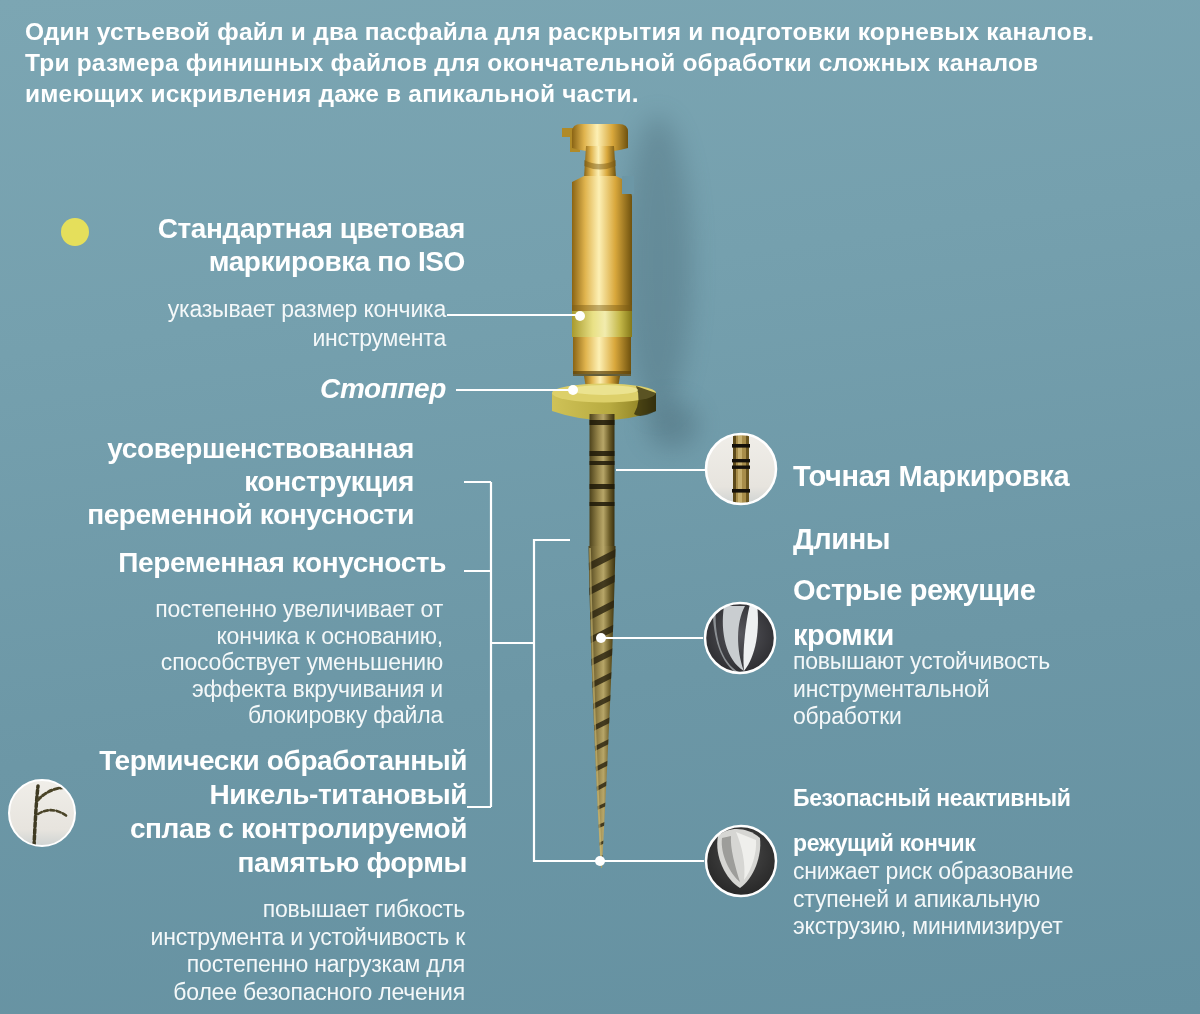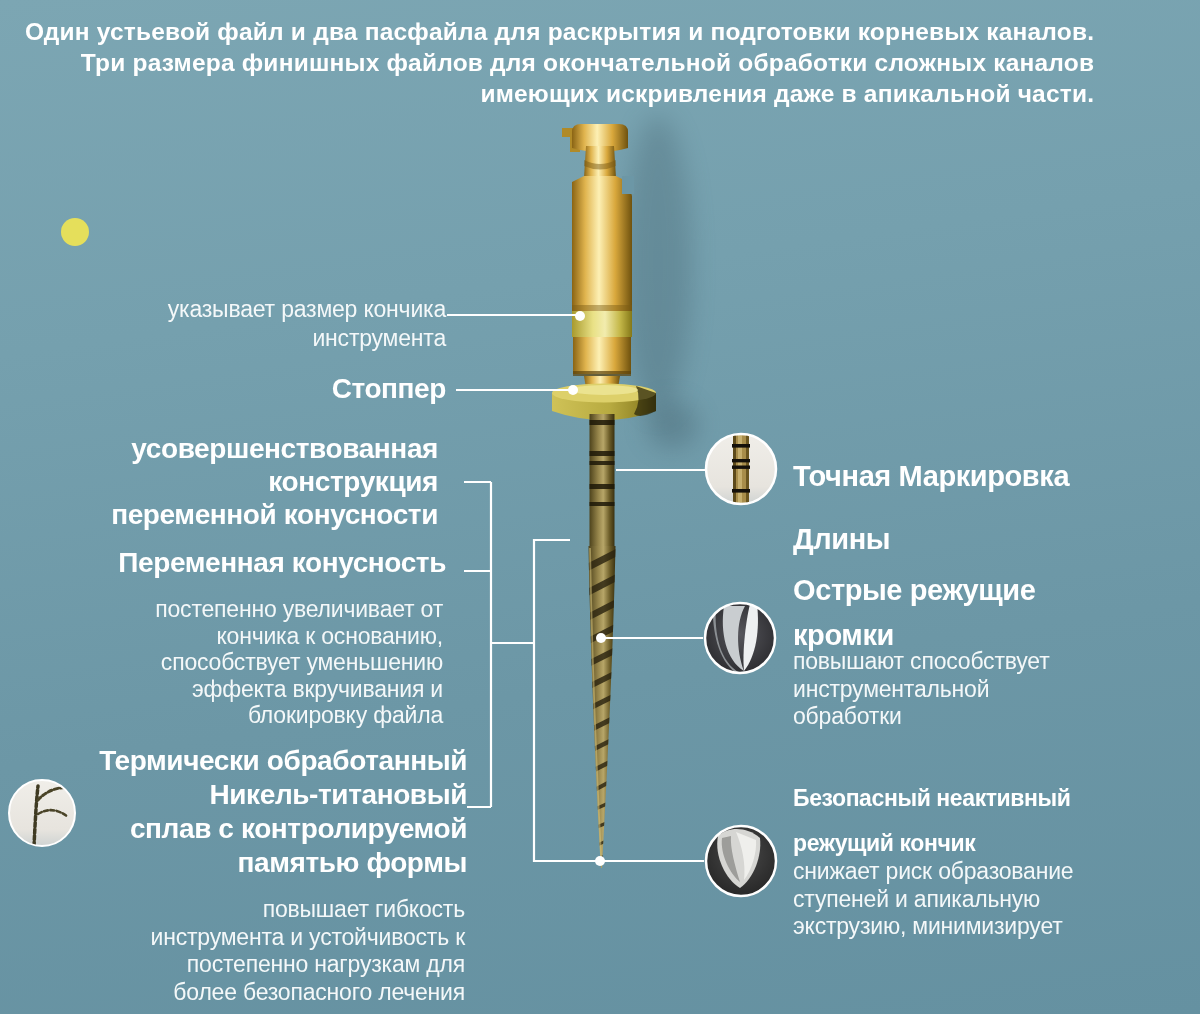--- a/index.html
+++ b/index.html
@@ -1,21 +1,21 @@
 <!DOCTYPE html>
 <html><head>
 <meta charset="utf-8">
 <style>
   html,body{margin:0;padding:0;}
   #canvas{
     position:relative;width:1200px;height:1014px;overflow:hidden;
     background:linear-gradient(172deg,#7ca6b3 0%,#75a0ae 30%,#6c97a6 65%,#6591a1 100%);
     font-family:"Liberation Sans",sans-serif;color:#ffffff;
   }
-  .abs{position:absolute;text-align:right;}
+  .abs{position:absolute;}
   .hline{font-weight:700;font-size:24.5px;line-height:31px;letter-spacing:.2px;white-space:nowrap;}
   .t-b{font-weight:700;font-size:28px;letter-spacing:-0.4px;white-space:nowrap;}
   .t-r{font-weight:400;font-size:23px;letter-spacing:-0.2px;color:#f4f8f9;white-space:nowrap;}
   .right{text-align:right;}
   .left{text-align:left;}
   .lh33 div{line-height:33px;}
   .lh34 div{line-height:34px;}
   .lh28 div{line-height:28.5px;}
   .lh265 div{line-height:26.5px;}
   .lh275 div{line-height:27.5px;}
@@ -217,31 +217,33 @@
 
   <div class="abs" style="left:25px;top:16px;">
     <div class="hline">Один устьевой файл и два пасфайла для раскрытия и подготовки корневых каналов.</div>
     <div class="hline">Три размера финишных файлов для окончательной обработки сложных каналов</div>
     <div class="hline">имеющих искривления даже в апикальной части.</div>
   </div>
 
   <div class="abs" style="left:61px;top:218px;width:28px;height:28px;border-radius:50%;background:#e5df5b;"></div>
 
   <div class="abs right t-b lh33" style="right:735px;top:212px;">
+    <div>Стандартная цветовая</div>
+    <div>маркировка по ISO</div>
   </div>
   <div class="abs right t-r lh28" style="right:754px;top:295px;">
     <div>указывает размер кончика</div>
     <div>инструмента</div>
   </div>
 
-  <div class="abs right t-b" style="right:754px;top:373px;">
+  <div class="abs right t-b" style="right:754px;top:373px;font-style:italic;">
     <div>Стоппер</div>
   </div>
 
-  <div class="abs right t-b lh33" style="right:762px;top:432px;">
+  <div class="abs right t-b lh33" style="right:786px;top:432px;">
     <div>усовершенствованная</div>
     <div>конструкция</div>
     <div>переменной конусности</div>
   </div>
 
   <div class="abs right t-b" style="right:754px;top:547px;">
     <div>Переменная конусность</div>
   </div>
   <div class="abs right t-b lh34" style="right:733px;top:744px;">
     <div>Термически обработанный</div>
@@ -267,21 +269,21 @@
   <div class="abs left t-b lh47" style="left:793px;top:437px;font-size:29px;">
     <div>Точная Маркировка</div>
     <div>Длины</div>
   </div>
 
   <div class="abs left t-b lh45" style="left:793px;top:568px;font-size:29px;">
     <div>Острые режущие</div>
     <div>кромки</div>
   </div>
   <div class="abs left t-r lh275" style="left:793px;top:648px;">
-    <div>повышают способствует</div>
+    <div>повышают устойчивость</div>
     <div>инструментальной</div>
     <div>обработки</div>
   </div>
 
   <div class="abs left t-b lh45" style="left:793px;top:776px;font-size:23px;">
     <div>Безопасный неактивный</div>
     <div>режущий кончик</div>
   </div>
   <div class="abs left t-r lh275" style="left:793px;top:858px;">
     <div>снижает риск образование</div>

